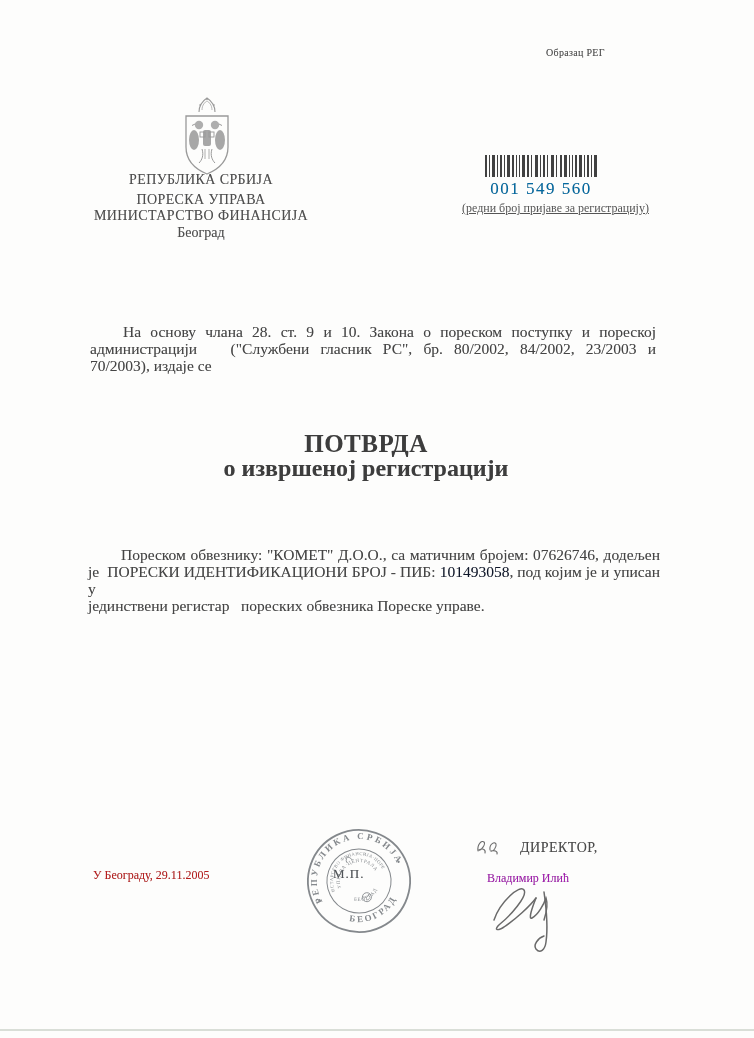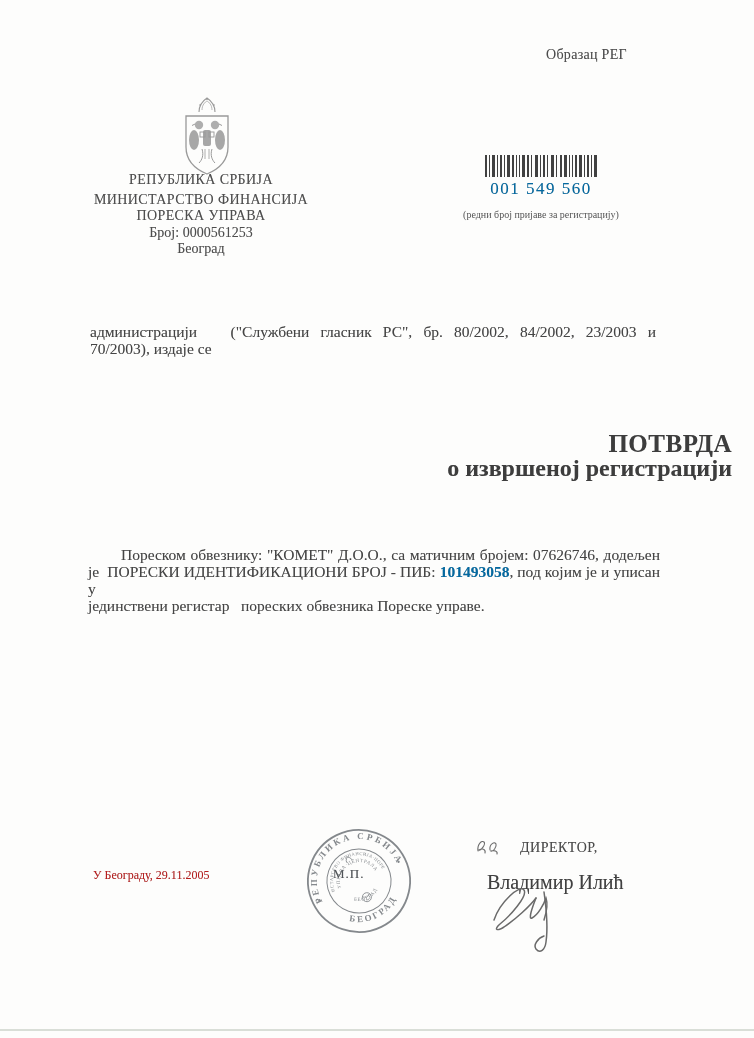--- a/index.html
+++ b/index.html
@@ -12,58 +12,58 @@
     overflow:hidden;
   }
   .page{
     position:absolute;inset:0;
     background:#fdfdfc;
   }
   .abs{position:absolute;}
   
   .form-label{
     top:47px;left:546px;
-    font-size:14px;letter-spacing:0.3px;color:#4c4c4c;
+    font-size:10px;letter-spacing:0.3px;color:#4c4c4c;
   }
   
   .coat{top:97px;left:172px;width:70px;height:82px;}
   
   .header-block{
     top:172px;left:55px;width:292px;
     text-align:center;color:#4e4e4e;
     line-height:16.5px;font-size:14px;
   }
   .header-block .caps{letter-spacing:0.4px;}
   .header-block .l1{margin-bottom:3px;}
   
   .barcode-group{top:155px;left:462px;width:158px;text-align:center;}
   .barcode-svg{display:block;margin:0 auto;width:112px;height:22px;}
   .barcode-number{font-size:17px;letter-spacing:1.5px;color:#0369a1;margin-top:2px;}
-  .barcode-caption{font-size:10px;color:#555;margin-top:10px;white-space:nowrap;}
+  .barcode-caption{font-size:12px;color:#555;margin-top:2px;white-space:nowrap;text-decoration:underline;}
   
   .para{
     font-size:15.5px;line-height:17px;color:#454545;
   }
   .intro{top:323px;left:90px;width:566px;}
   .body-par{top:546px;left:88px;width:572px;}
   .jline{text-align:justify;text-align-last:justify;}
   .jline-last{text-align:left;}
   .indent{text-indent:33px;}
-  .bold{font-weight:bold;color:#0369a1;}
-  
-  .title-block{top:432px;left:0;width:732px;text-align:right;color:#3d3d3d;}
+  .bold{font-weight:normal;color:#0f172a;}
+  
+  .title-block{top:432px;left:0;width:732px;text-align:center;color:#3d3d3d;}
   .title-1{font-size:25px;font-weight:bold;line-height:24px;letter-spacing:0.5px;}
   .title-2{font-size:24px;font-weight:bold;line-height:25px;}
   
   .place-date{top:868px;left:93px;font-size:12px;color:#b91c1c;}
   .mp-label{top:866px;left:333px;font-size:13px;letter-spacing:1px;color:#4f5357;}
   .stamp-svg{top:811px;left:289px;width:140px;height:140px;opacity:0.82;}
   .hand-mark{top:837px;left:475px;width:28px;height:22px;}
   .director-title{top:840px;left:520px;font-size:14px;letter-spacing:0.5px;color:#4a4a4a;}
-  .director-name{top:871px;left:487px;font-size:20px;color:#404040;}
+  .director-name{top:871px;left:487px;font-size:12px;color:#a21caf;}
   .signature-svg{top:880px;left:486px;width:112px;height:80px;}
   
   .scan-line{top:1029px;left:0;width:754px;height:2px;background:#d9ded7;}
   .soft{text-shadow:0 0 0.5px rgba(80,80,80,0.35);}
 </style>
 </head>
 <body>
 
 <div class="page">
 
@@ -91,23 +91,22 @@
       <rect x="28" y="35" width="5" height="5" fill="none" stroke-width="0.9"></rect>
       <rect x="37" y="35" width="5" height="5" fill="none" stroke-width="0.9"></rect>
 
       <path d="M30,52 C32,58 30,63 27,66 M40,52 C38,58 40,63 43,66" stroke-width="1"></path>
       <path d="M33,52 L33,62 M37,52 L37,62" stroke-width="0.8"></path>
     </g>
   </svg>
 
   <div class="abs header-block soft">
     <div class="caps l1">РЕПУБЛИКА СРБИЈА</div>
+    <div class="caps">ПОРЕСКА УПРАВА</div>
     <div class="caps">МИНИСТАРСТВО ФИНАНСИЈА</div>
-    <div class="caps">ПОРЕСКА УПРАВА</div>
-    <div>Број: 0000561253</div>
     <div>Београд</div>
   </div>
 
   <div class="abs barcode-group">
     <svg class="barcode-svg" viewBox="0 0 112 22" preserveAspectRatio="none">
       <g fill="#414141">
         <rect x="0" y="0" width="2" height="22"></rect>
           <rect x="4" y="0" width="1" height="22"></rect>
         <rect x="7" y="0" width="3" height="22"></rect>
           <rect x="12" y="0" width="1" height="22"></rect>
@@ -136,20 +135,21 @@
         <rect x="102" y="0" width="2" height="22"></rect>
           <rect x="106" y="0" width="1" height="22"></rect>
         <rect x="109" y="0" width="3" height="22"></rect>
       </g>
     </svg>
     <div class="barcode-number soft">001 549 560</div>
     <div class="barcode-caption">(редни број пријаве за регистрацију)</div>
   </div>
 
   <div class="abs para intro soft">
+    <div class="jline indent">На основу члана 28. ст. 9 и 10. Закона о пореском поступку и пореској</div>
     <div class="jline">администрацији&nbsp;&nbsp; ("Службени гласник РС", бр. 80/2002, 84/2002, 23/2003 и</div>
     <div class="jline-last">70/2003), издаје се</div>
   </div>
 
   <div class="abs title-block soft">
     <div class="title-1">ПОТВРДА</div>
     <div class="title-2">о извршеној регистрацији</div>
   </div>
 
   <div class="abs para body-par soft">

